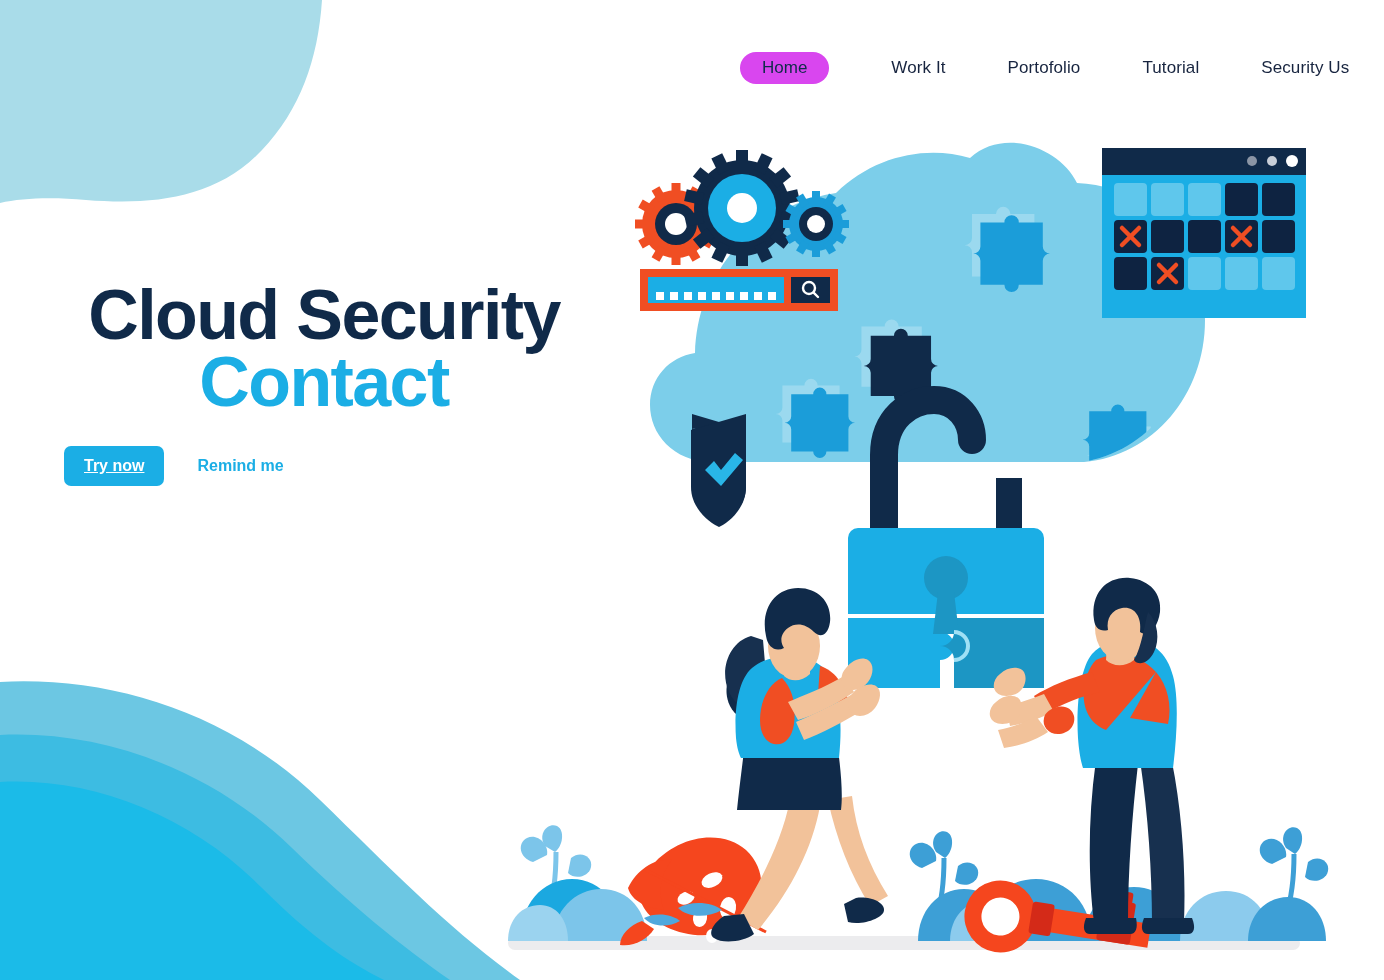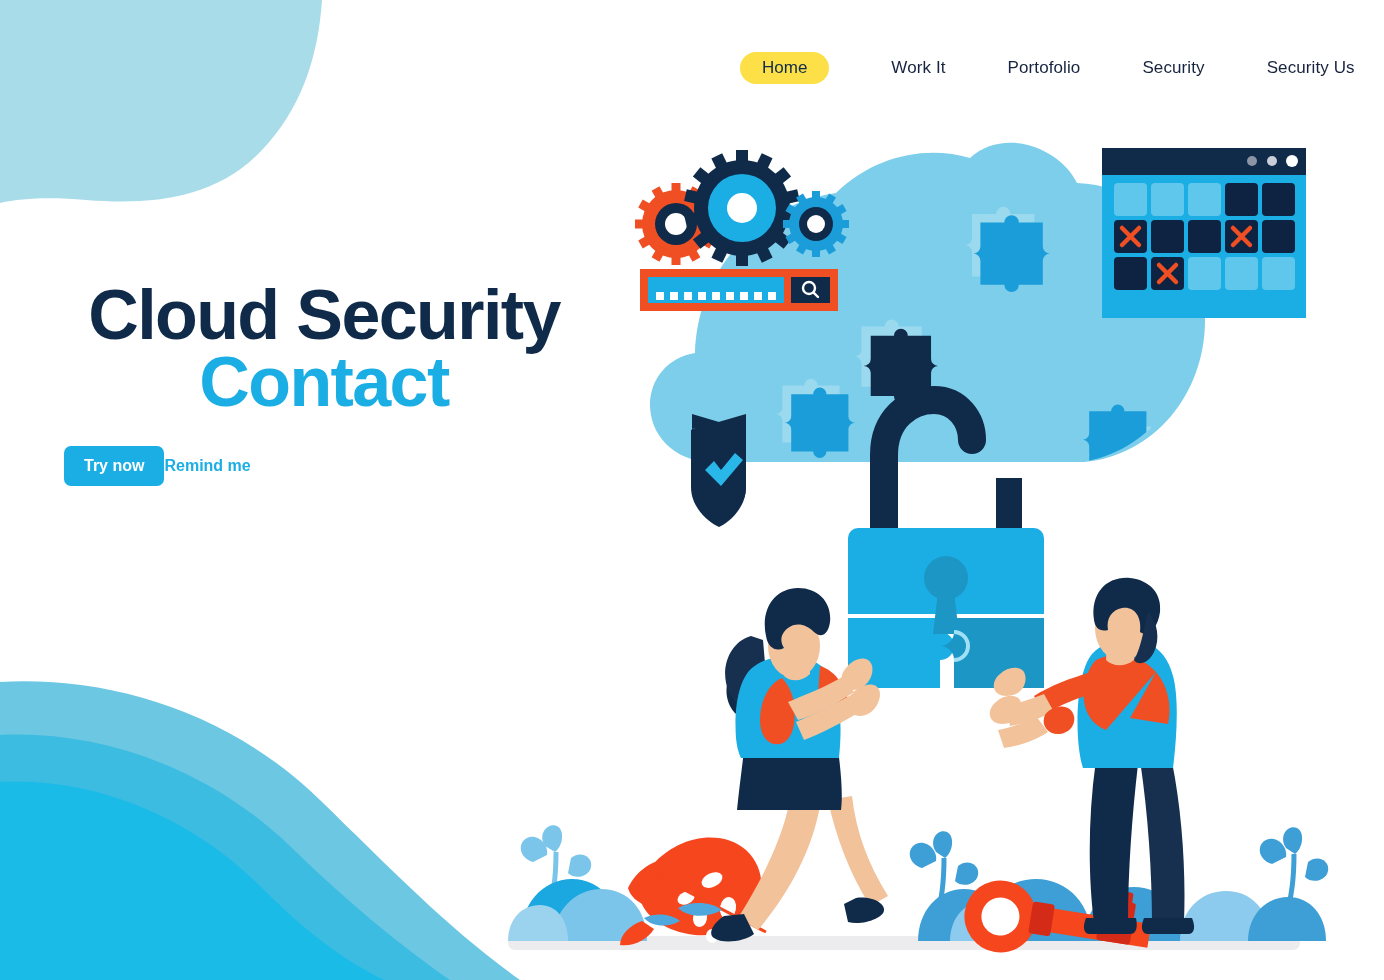--- a/index.html
+++ b/index.html
@@ -19,42 +19,42 @@
     position:absolute; top:50px; left:740px;
     display:flex; align-items:center; gap:0px;
     height:36px; z-index:40;
   }
   .nav-item{
     font-size:17px; color:#17243f; letter-spacing:.1px;
     padding:0 0; white-space:nowrap; cursor:pointer;
   }
   .nav-gap{ width:62px; }
   .nav-pill{
-    background:#fde047; color:#0f2b4a;
+    background:#d946ef; color:#0f2b4a;
     border-radius:18px; padding:7px 22px 8px;
     font-size:17px; line-height:1; cursor:pointer;
     white-space:nowrap;
   }
 
   
   .hero{ position:absolute; left:64px; top:282px; width:520px; z-index:30; }
   .hero h1{
     font-size:70px; line-height:.96; font-weight:bold;
     color:#102a49; letter-spacing:-1.6px;text-align:center;
   }
   .hero h1 .accent{ color:#1BAEE5; display:block; }
   .hero-actions{ margin-top:30px; display:flex; align-items:center; }
   .btn-primary{
     background:#1BAEE5; color:#ffffff; font-weight:bold;
     font-size:16px; border:none; border-radius:7px;
-    padding:12px 20px; cursor:pointer; line-height:1;
+    padding:12px 20px; cursor:pointer; line-height:1;text-decoration:underline;
   }
   .btn-link{
     background:none; border:none; color:#1BAEE5; font-weight:bold;
-    font-size:16px; cursor:pointer; line-height:1;
+    font-size:16px; margin-left:33px; cursor:pointer; line-height:1;
   }
 
   
   .illustration{ position:absolute; left:0; top:0; width:1384px; height:980px; z-index:20; }
   .ill-svg{ position:absolute; left:0; top:0; }
 </style>
 </head>
 <body>
 
 <div class="stage">
@@ -68,21 +68,21 @@
     <path d="M0,782 C92,777 190,815 262,888 C312,938 348,962 384,980 L0,980 Z" fill="#1BBBE8"></path>
   </svg>
 
   <nav class="navbar">
     <div class="nav-pill">Home</div>
     <div class="nav-gap"></div>
     <div class="nav-item">Work It</div>
     <div class="nav-gap"></div>
     <div class="nav-item">Portofolio</div>
     <div class="nav-gap"></div>
-    <div class="nav-item">Security</div>
+    <div class="nav-item">Tutorial</div>
     <div class="nav-gap"></div>
     <div class="nav-item">Security Us</div>
   </nav>
 
   <div class="hero">
     <h1>
       <span>Cloud Security</span>
       <span class="accent">Contact</span>
     </h1>
     <div class="hero-actions">

